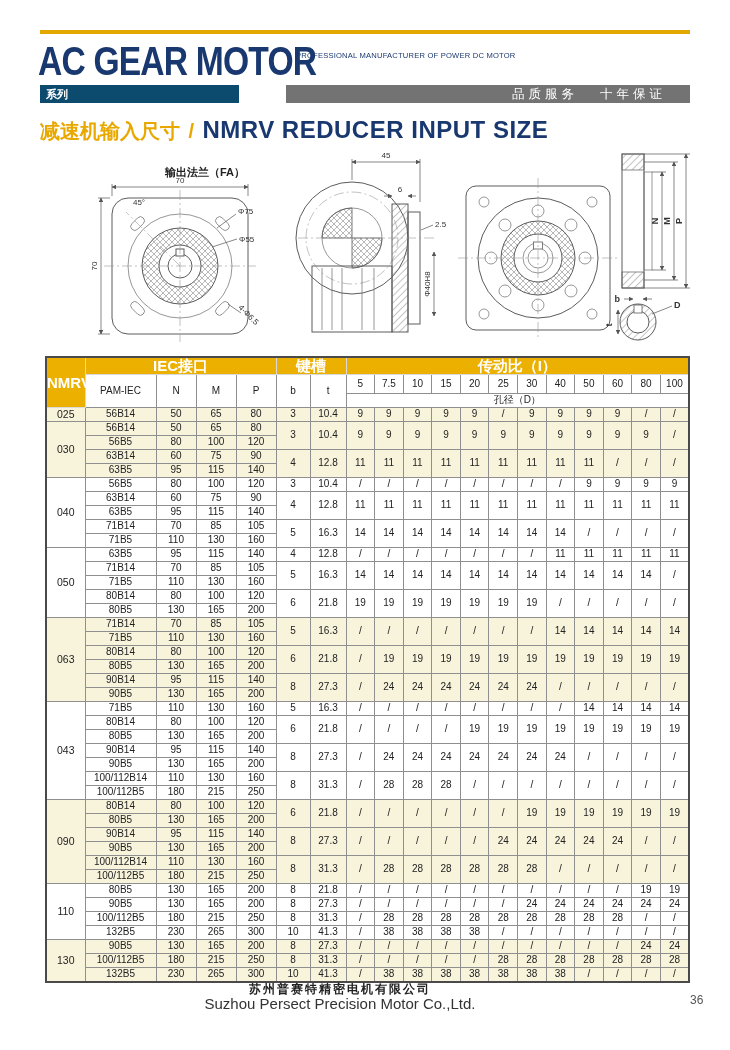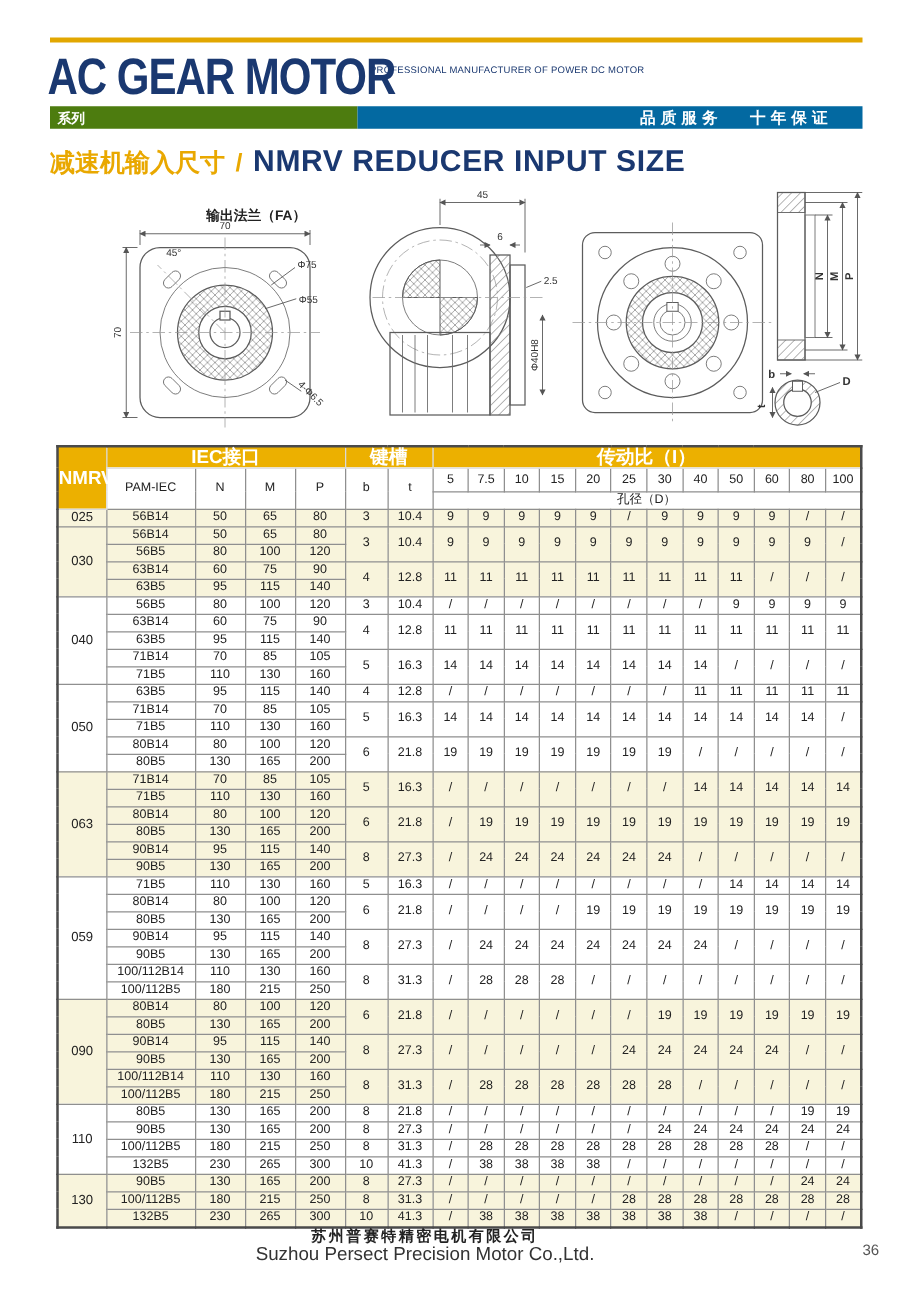--- a/index.html
+++ b/index.html
@@ -7,22 +7,22 @@
   .abs{position:absolute;}
 
   
   .top-rule{left:40px;top:30px;width:650px;height:4px;background:#E2A700;}
   .brand{left:38px;top:38px;color:#1A3870;font-weight:bold;font-size:41px;letter-spacing:-1px;transform:scaleX(.82);transform-origin:left top;white-space:nowrap;}
   .tagline{left:296px;top:47px;color:#1A3870;}
   .tagline .cn{font-size:15px;}
   .tagline .cn b{font-weight:bold;}
   .tagline .en{font-size:7.6px;letter-spacing:.2px;margin-top:4px;}
   .bar{top:85px;height:18px;display:flex;align-items:center;}
-  .bar-yellow{left:40px;width:246px;background:#4d7c0f;color:#fff;font-size:11px;font-weight:bold;padding-left:6px;box-sizing:border-box;}
-  .bar-blue{left:286px;width:404px;background:#0369a1;color:#fff;font-size:12.5px;font-weight:bold;justify-content:flex-end;padding-right:24px;box-sizing:border-box;letter-spacing:4px;}
+  .bar-yellow{left:40px;width:199px;background:#0c4a6e;color:#fff;font-size:11px;font-weight:bold;padding-left:6px;box-sizing:border-box;}
+  .bar-blue{left:286px;width:404px;background:#737373;color:#fff;font-size:12.5px;font-weight:normal;justify-content:flex-end;padding-right:24px;box-sizing:border-box;letter-spacing:4px;}
   .bar-blue .sp{width:22px;}
 
   
   .sec-title{left:40px;top:116px;white-space:nowrap;}
   .sec-title .cn{color:#E9A800;font-size:20px;font-weight:bold;}
   .sec-title .sep{color:#E9A800;font-size:20px;font-weight:bold;padding:0 4px;}
   .sec-title .en{color:#1A3870;font-size:24px;font-weight:bold;letter-spacing:.5px;}
 
   
   .drawings{left:40px;top:146px;}
@@ -541,21 +541,21 @@
           <td rowspan="2">/</td>
           <td rowspan="2">/</td>
         </tr>
         <tr class="shade">
           <td>90B5</td>
           <td>130</td>
           <td>165</td>
           <td>200</td>
         </tr>
         <tr class="group-start">
-          <td rowspan="7" class="nmrv">059</td>
+          <td rowspan="7" class="nmrv">043</td>
           <td>71B5</td>
           <td>110</td>
           <td>130</td>
           <td>160</td>
           <td rowspan="1">5</td>
           <td rowspan="1">16.3</td>
           <td rowspan="1">/</td>
           <td rowspan="1">/</td>
           <td rowspan="1">/</td>
           <td rowspan="1">/</td>

